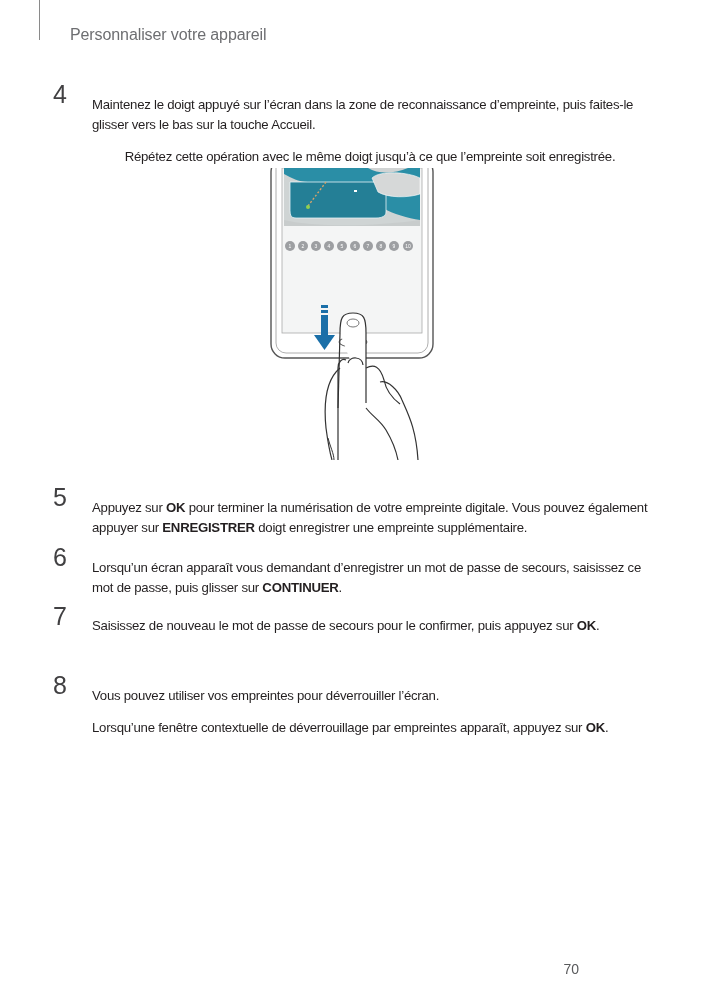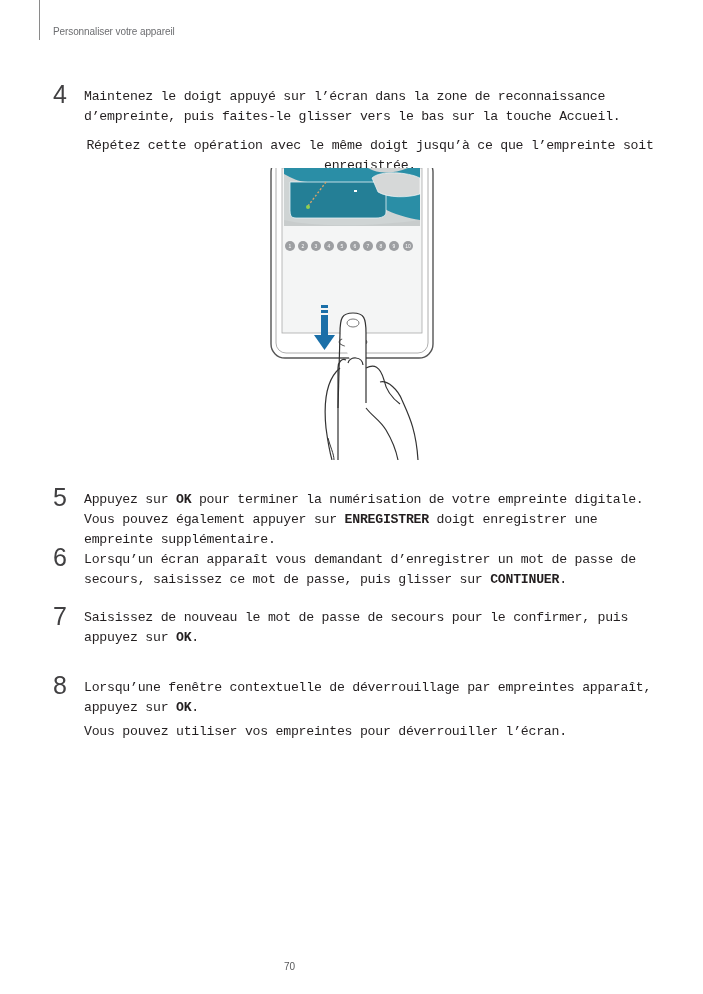--- a/index.html
+++ b/index.html
@@ -1,26 +1,26 @@
 <!DOCTYPE html>
 <html><head>
 <meta charset="utf-8">
 <style>
   html, body { margin: 0; padding: 0; background: #ffffff; }
   body { width: 703px; height: 994px; position: relative; overflow: hidden;
          font-family: "Liberation Sans", sans-serif; color: #231f20; }
   .header-rule { position: absolute; left: 39px; top: 0; width: 1px; height: 40px; background: #8a8a8a; }
-  .header-title { position: absolute; left: 53px; top: 26px; font-size: 10px; color: #6d6e71; letter-spacing: -0.1px; }
+  .header-title { position: absolute; left: 70px; top: 26px; font-size: 16px; color: #6d6e71; letter-spacing: -0.1px; }
   .step-num { position: absolute; left: 53px; font-size: 25px; color: #414042; line-height: 1; font-weight: normal; }
   .step-text { position: absolute; left: 80px; width: 580px; font-size: 13.2px; line-height: 20px; letter-spacing: -0.25px; }
-  .step-text p { margin: 4px; font-family: Liberation Mono, monospace; }
+  .step-text p { margin: 12px; }
   .step-text p.gap { margin-top: 9px; text-align: center; }
   b { font-weight: bold; }
   .illus { position: absolute; left: 268px; top: 168px; width: 170px; height: 292px; }
-  .page-num { position: absolute; left: 0; width: 579px; top: 961px; text-align: center; font-size: 10px; color: #58595b; }
+  .page-num { position: absolute; left: 0; width: 579px; top: 961px; text-align: right; font-size: 14px; color: #58595b; }
 </style>
 </head>
 <body>
 
 <div class="header-rule"></div>
 <div class="header-title">Personnaliser votre appareil</div>
 
 <div>
   <div class="step-num" style="top:82px">4</div>
   <div class="step-text" style="top:83px">
@@ -112,18 +112,18 @@
 <div>
   <div class="step-num" style="top:604px">7</div>
   <div class="step-text" style="top:604px">
     <p><span>Saisissez de nouveau le mot de passe de secours pour le confirmer, puis appuyez sur </span><b>OK</b><span>.</span></p>
   </div>
 </div>
 
 <div>
   <div class="step-num" style="top:673px">8</div>
   <div class="step-text" style="top:674px">
+    <p>Vous pouvez utiliser vos empreintes pour déverrouiller l’écran.</p>
     <p><span>Lorsqu’une fenêtre contextuelle de déverrouillage par empreintes apparaît, appuyez sur </span><b>OK</b><span>.</span></p>
-    <p>Vous pouvez utiliser vos empreintes pour déverrouiller l’écran.</p>
   </div>
 </div>
 
 <div class="page-num">70</div>
 
 </body></html>

